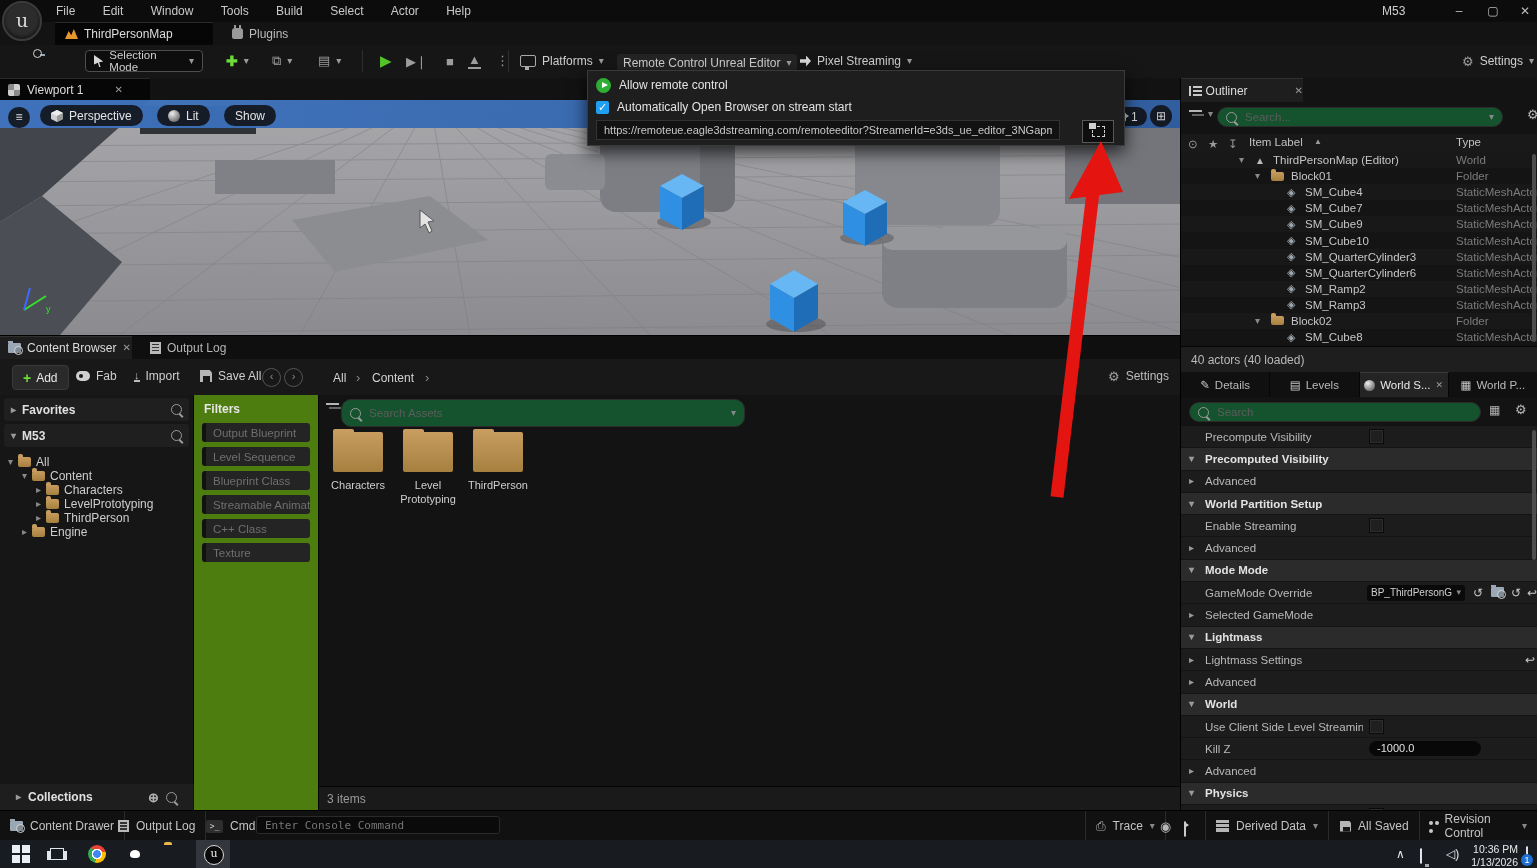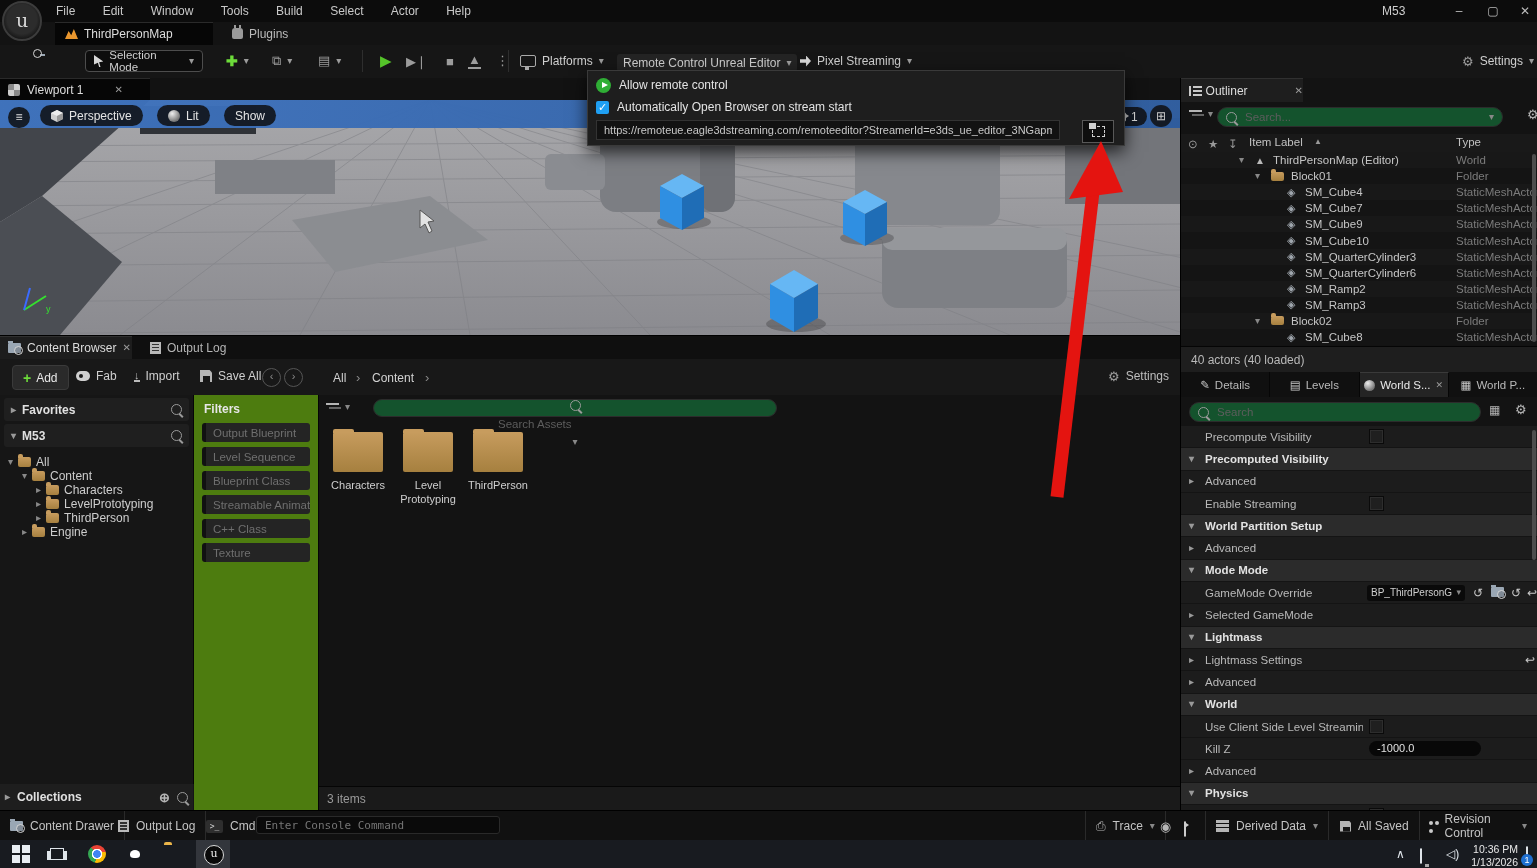--- a/index.html
+++ b/index.html
@@ -66,21 +66,21 @@
   .navcirc{width:17px;height:17px;border:1px solid #555;border-radius:50%;color:#8d8d8d;text-align:center;line-height:15px;font-size:11px;}
   .bread{color:#d2d2d2;} .crumbsep{color:#8a8a8a;font-size:13px;}
   .tanfold{background:linear-gradient(#c79c5e,#a6803f);border-radius:2px;position:relative;}
   .tanfold::before{content:"";position:absolute;top:-3px;left:0;width:42%;height:4px;background:#c79c5e;border-radius:2px 2px 0 0;}
   .leftpanel{left:0;top:59px;width:193px;height:389px;background:#161616;border-right:1px solid #050505;}
   .phead{height:23px;background:#1f1f1f;border-radius:3px;margin:3px 4px;display:flex;align-items:center;gap:6px;padding:0 7px;color:#e0e0e0;font-weight:bold;}
   .mag{width:9px;height:9px;border:1.6px solid #9a9a9a;border-radius:50%;position:relative;flex:none;}
   .mag::after{content:"";position:absolute;left:8px;top:8px;width:5px;height:1.6px;background:#9a9a9a;transform:rotate(45deg);transform-origin:0 0;}
   .treerow{display:flex;align-items:center;gap:5px;height:13px;color:#cdcdcd;font-size:12px;margin:1px 0;}
   .minifold{width:13px;height:10px;flex:none;}
-  .colbar{left:0;top:448px;width:193px;height:26px;background:#1e1e1e;display:flex;align-items:center;gap:7px;padding:0 5px;box-sizing:border-box;color:#e0e0e0;font-weight:bold;}
+  .colbar{left:0;top:448px;width:193px;height:26px;background:#1e1e1e;display:flex;align-items:center;gap:7px;padding:0 16px;box-sizing:border-box;color:#e0e0e0;font-weight:bold;}
   .filtpanel{left:194px;top:59px;width:124px;height:415px;background:#4d7c0f;border-right:1px solid #050505;}
   .fpill{margin:5px 8px;height:19px;background:#242424;border-radius:3px;border-left:4px solid #111;display:flex;align-items:center;padding:0 7px;color:#6f6f6f;font-size:11.5px;white-space:nowrap;overflow:hidden;}
   .assets{left:319px;top:59px;width:861px;height:391px;background:#131313;}
   .searchpill{position:absolute;background:#14532d;border:1px solid #2c2c2c;border-radius:10px;display:flex;align-items:center;gap:6px;padding:0 8px;box-sizing:border-box;color:#6e6e6e;}
   .searchpill input{background:transparent;border:none;outline:none;color:#bbb;font-family:inherit;font-size:11.5px;flex:1;}
   .searchpill input::placeholder{color:#5d5d5d;}
   .ftile{position:absolute;width:66px;text-align:center;color:#cfcfcf;font-size:11px;line-height:1.25;}
   .cbbottom{left:319px;top:450px;width:861px;height:25px;background:#1a1a1a;border-top:1px solid #050505;display:flex;align-items:center;padding-left:8px;box-sizing:border-box;color:#9a9a9a;}
   .funnel{width:13px;height:10px;position:relative;flex:none;}
   .funnel::before{content:"";position:absolute;left:0;top:1px;width:13px;height:2px;background:#b5b5b5;box-shadow:2.5px 4px 0 -.5px #b5b5b5,5px 8px 0 -1px #b5b5b5;}
@@ -433,21 +433,21 @@
       <div class="fpill">Streamable Animatic</div>
       <div class="fpill">C++ Class</div>
       <div class="fpill">Texture</div>
     </div>
 
     <div class="abs assets">
       <span class="abs row" style="left:7px;top:7px;color:#b5b5b5;">
           <span class="funnel"></span>
           <span class="ic dn" style="font-size:10px;color:#888;"></span>
         </span>
-      <div class="searchpill" style="left:54px;top:4px;width:404px;height:18px;flex-direction:column;">
+      <div class="searchpill" style="left:22px;top:4px;width:404px;height:28px;">
         <span class="mag"></span>
         <input placeholder="Search Assets" style="">
         <span class="ic dn" style="color:#888;font-size:10px;"></span>
       </div>
       <div class="ftile" style="left:6px;top:33px;">
         <div class="tanfold" style="width:50px;height:40px;margin:4px auto 7px;"></div>
         <span>Characters</span>
       </div>
       <div class="ftile" style="left:76px;top:33px;">
         <div class="tanfold" style="width:50px;height:40px;margin:4px auto 7px;"></div>
@@ -592,27 +592,27 @@
           <span class="cbx"></span>
         </div>
       <div class="drow hdr">
           <span class="caret ic dn"></span>
           <span class="lbl">Precomputed Visibility</span>
         </div>
       <div class="drow">
           <span class="caret ic rt"></span>
           <span class="lbl">Advanced</span>
         </div>
-      <div class="drow">
-          <span class="lbl">Enable Streaming</span>
-          <span class="cbx"></span>
-        </div>
       <div class="drow hdr">
           <span class="caret ic dn"></span>
           <span class="lbl">World Partition Setup</span>
+        </div>
+      <div class="drow">
+          <span class="lbl">Enable Streaming</span>
+          <span class="cbx"></span>
         </div>
       <div class="drow">
           <span class="caret ic rt"></span>
           <span class="lbl">Advanced</span>
         </div>
       <div class="drow hdr">
           <span class="caret ic dn"></span>
           <span class="lbl">Mode Mode</span>
         </div>
       <div class="drow">

